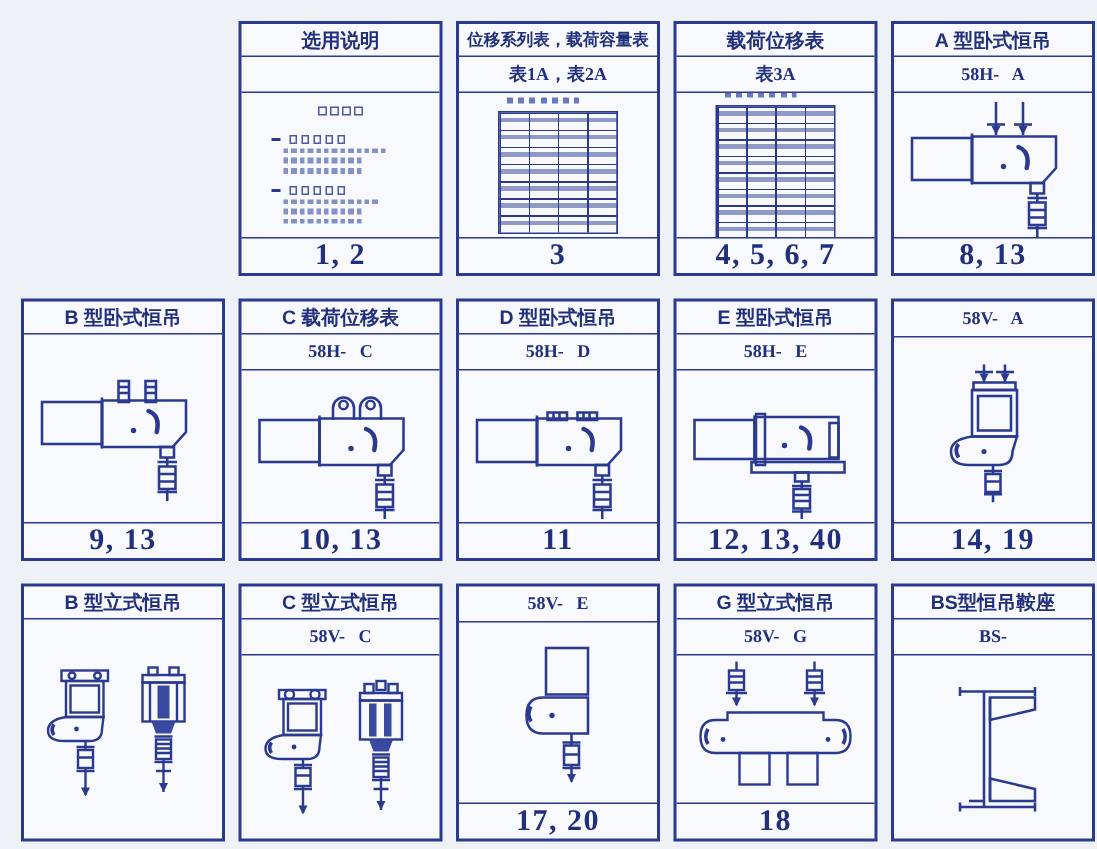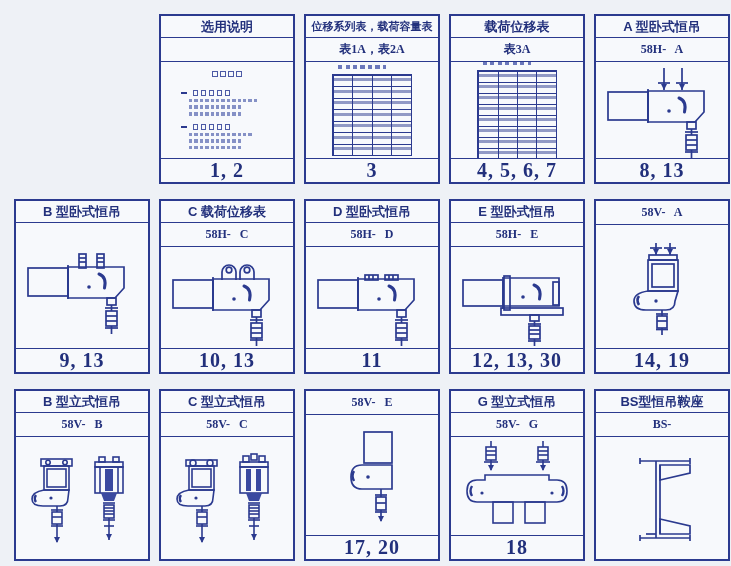--- a/index.html
+++ b/index.html
@@ -325,21 +325,21 @@
           <line x1="83.5" y1="71" x2="83.5" y2="76"></line>
             <line x1="77" y1="74" x2="90" y2="74"></line>
           <rect x="78" y="76" width="11" height="13"></rect>
           <line x1="78" y1="80" x2="89" y2="80"></line>
             <line x1="78" y1="84" x2="89" y2="84"></line>
           <line x1="77" y1="91" x2="90" y2="91"></line>
             <line x1="83.5" y1="89" x2="83.5" y2="96"></line>
         </g>
       </svg>
     </div>
-    <div class="cell-foot">12, 13, 30</div>
+    <div class="cell-foot">12, 13, 40</div>
   </div>
 
   <div class="cell">
     <div class="cell-sub">58V-   A</div>
     <div class="cell-body">
       <svg class="draw" viewBox="0 0 132 96">
         <g stroke="#2b3a8f" fill="none" stroke-width="1.7">
           <line x1="60" y1="4" x2="60" y2="16"></line>
             <line x1="54" y1="9" x2="66" y2="9"></line>
           <line x1="74" y1="4" x2="74" y2="16"></line>
@@ -359,21 +359,20 @@
           <line x1="60" y1="90.5" x2="72" y2="90.5"></line>
             <line x1="66" y1="89" x2="66" y2="96"></line>
         </g>
       </svg>
     </div>
     <div class="cell-foot">14, 19</div>
   </div>
 
   <div class="cell">
     <div class="cell-title">B 型立式恒吊</div>
-    <div class="cell-sub">58V-   B</div>
     <div class="cell-body">
       <svg class="draw" viewBox="0 0 132 96">
         <g stroke="#2b3a8f" fill="none" stroke-width="1.6">
           <rect x="25" y="9" width="31" height="7"></rect>
             <circle cx="32" cy="12.5" r="2.2"></circle>
             <circle cx="49" cy="12.5" r="2.2"></circle>
           <rect x="28" y="16" width="25" height="24"></rect>
             <rect x="31" y="19" width="19" height="18"></rect>
           <path d="M28 40 Q16 42 16 49 Q16 56 27 56 L44 56 Q52 56 52 48 L53 40 Z"></path>
           <path d="M20 45 q-2.5 3.5 0 7" stroke-width="2.4"></path>

